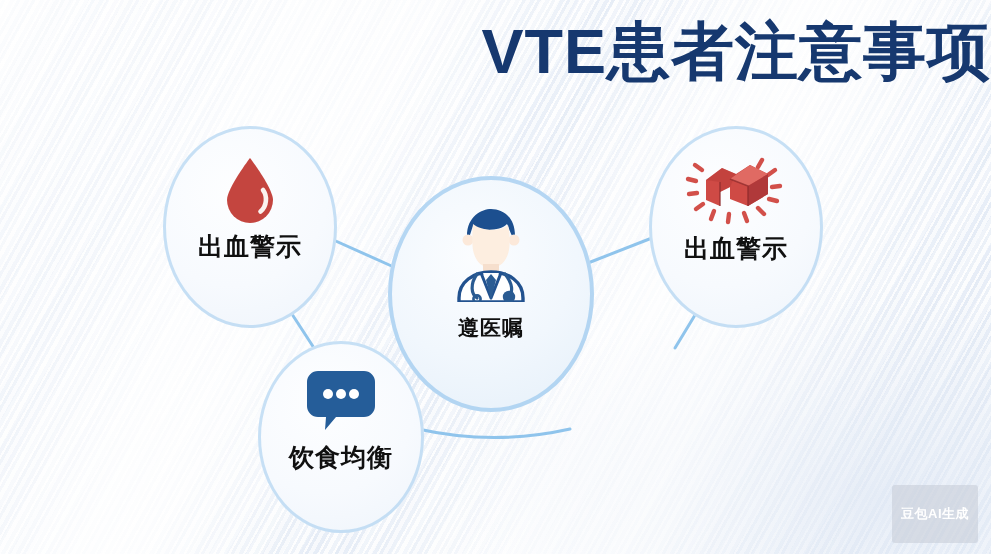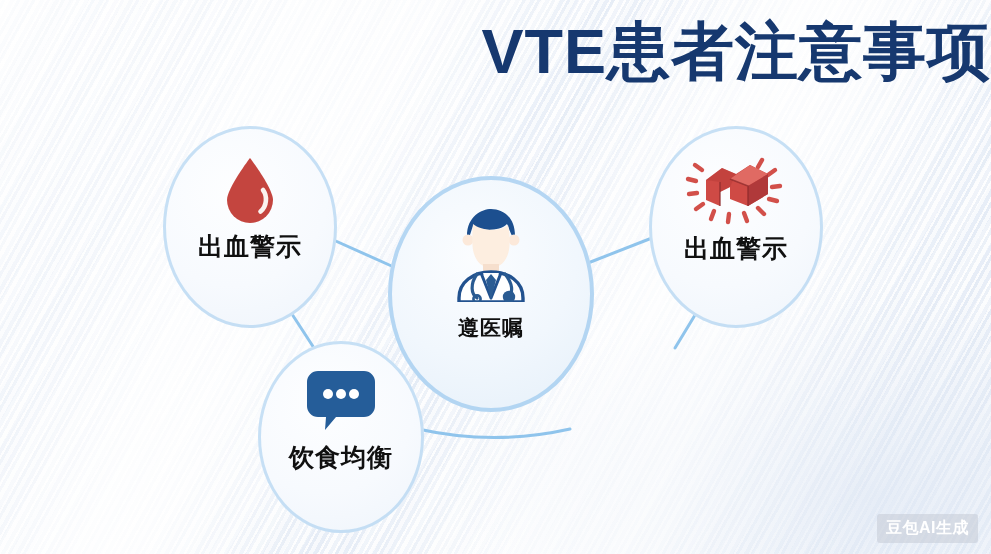--- a/index.html
+++ b/index.html
@@ -121,27 +121,27 @@
   #node-diet    { left: 563px; top: 341px; width: 166px; height: 166px; padding-top: 26px; }
   #node-diet .icon-wrap    { height: 66px; }
   #node-diet .node-label   { margin-top: 8px; }
 
   
   .watermark {
     position: absolute;
     right: 13px;
     bottom: 11px;
     z-index: 9;
-    font-size: 16px;
+    font-size: 13px;
     font-weight: 700;
     letter-spacing: 0.5px;
     color: #ffffff;
     background: rgba(196,203,214,0.55);
     border-radius: 3px;
-    padding: 4px 9px;
+    padding: 20px 9px;
     white-space: nowrap;
   }
 </style>
 </head>
 <body>
 
 <div id="stage">
 
   <div class="title">VTE患者注意事项</div>
 

